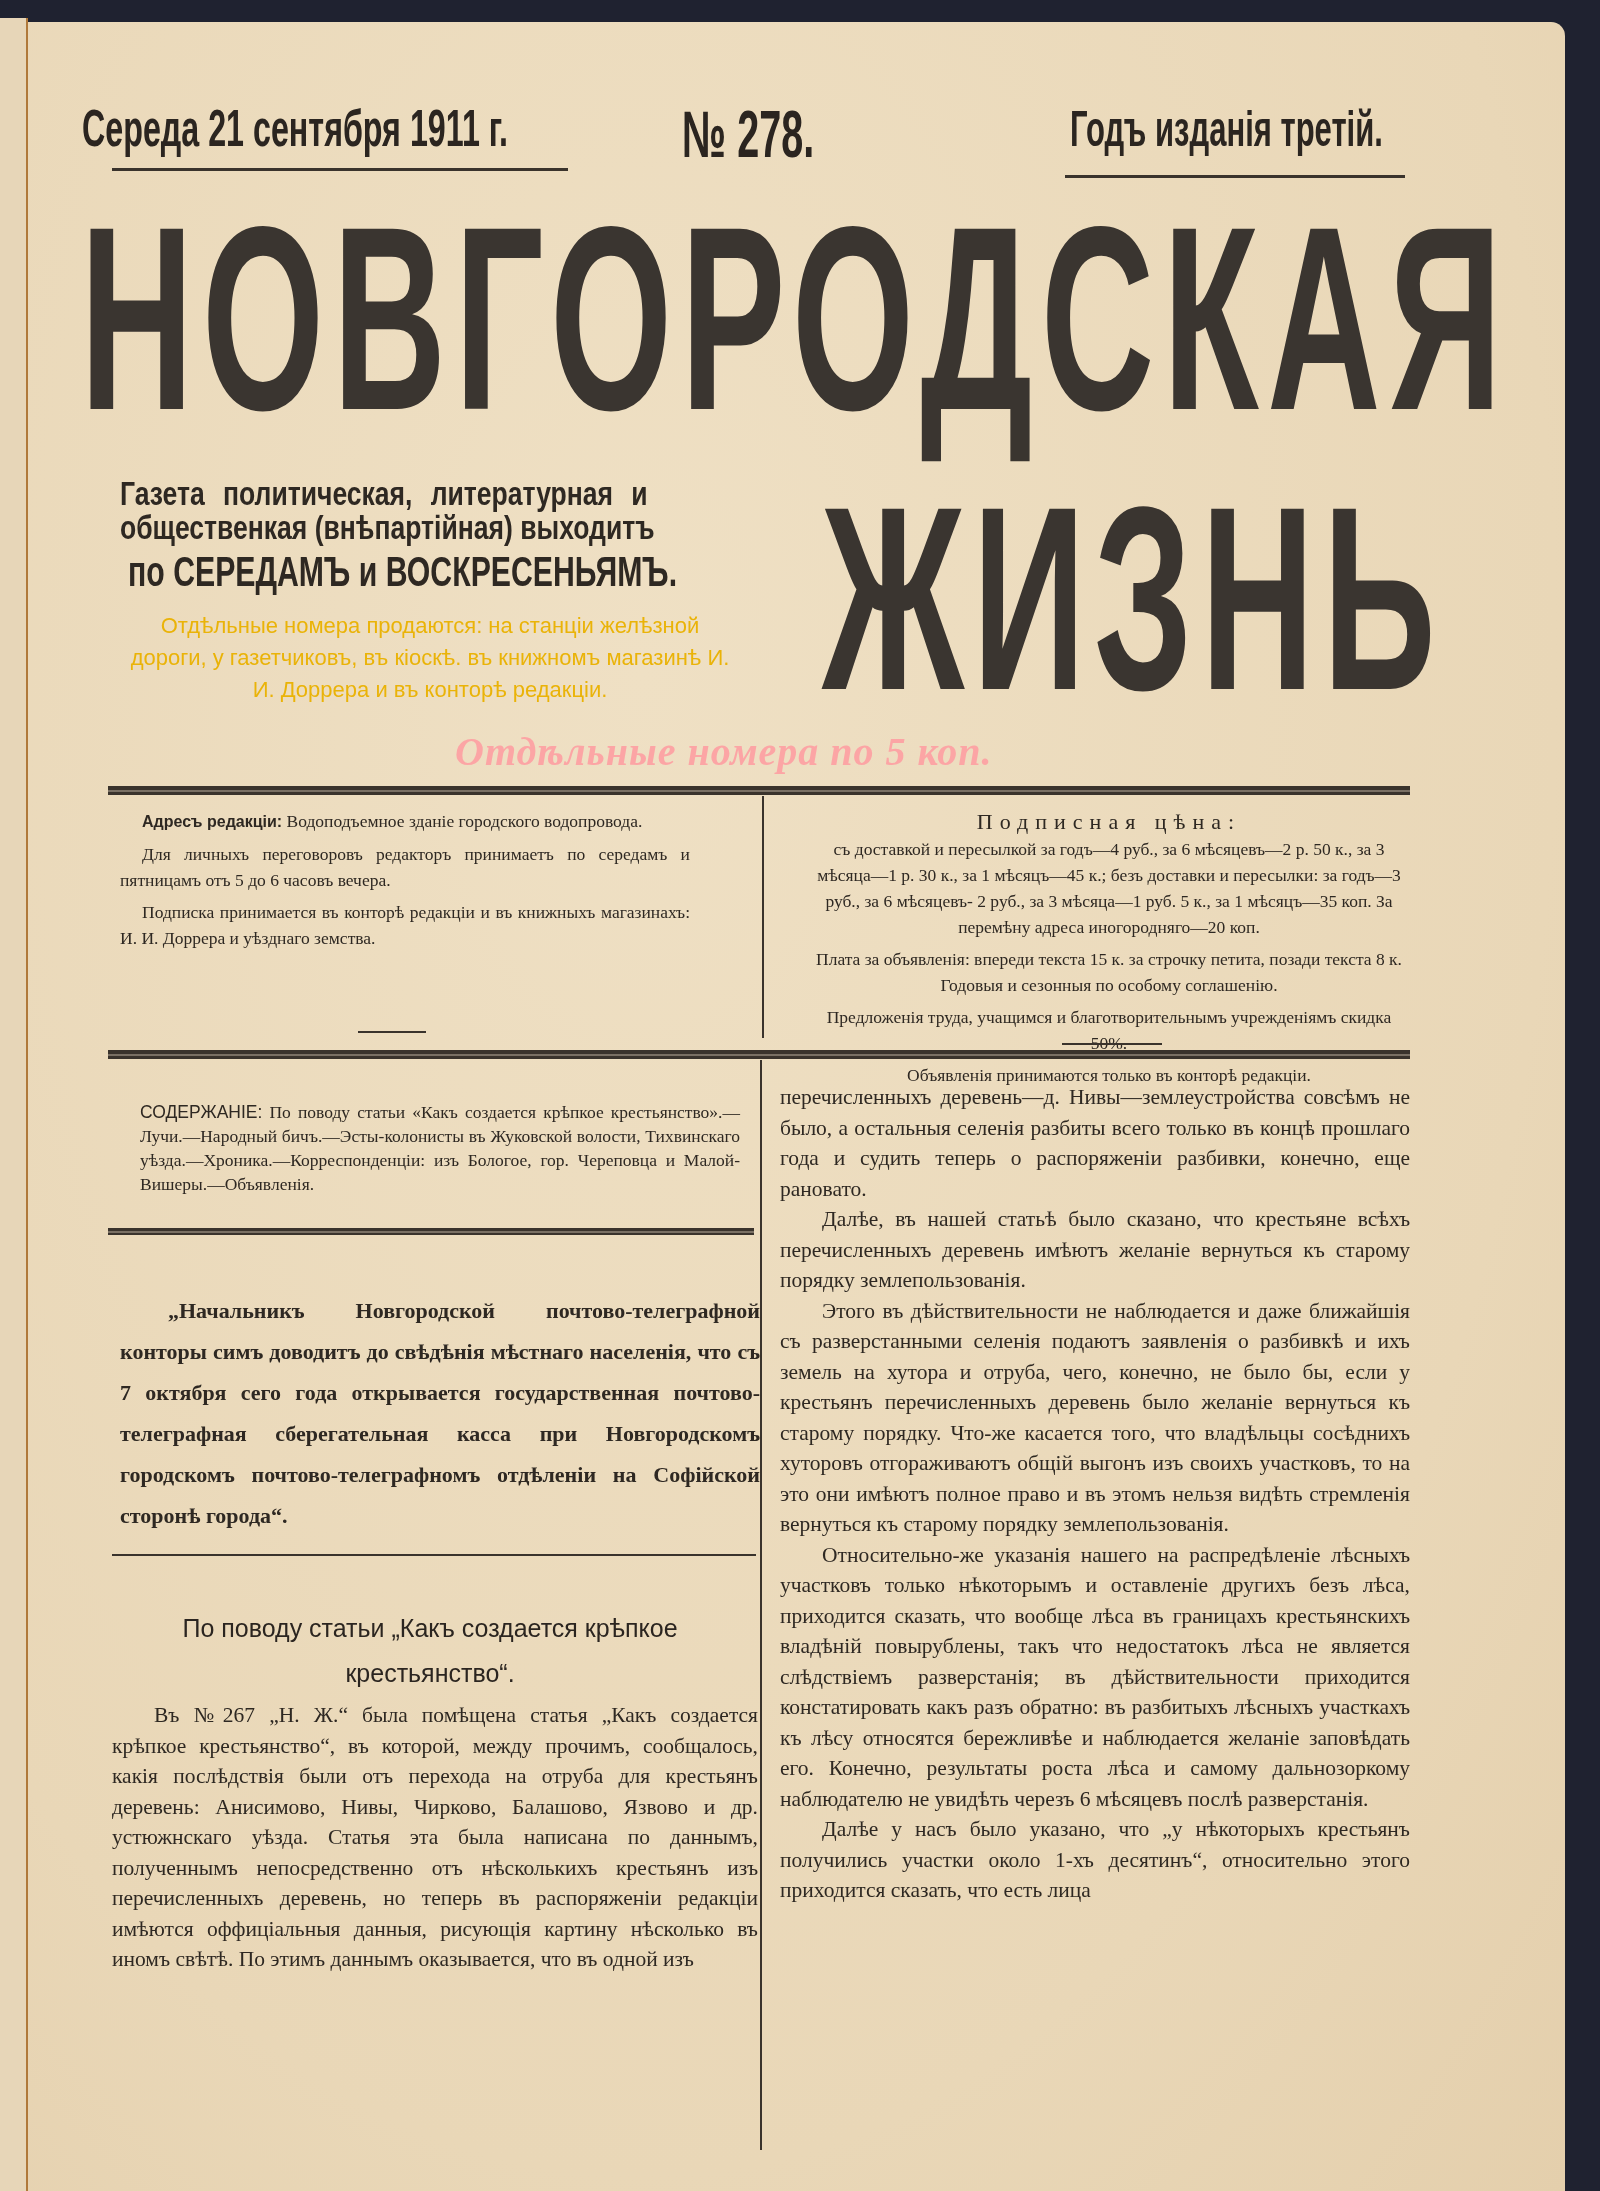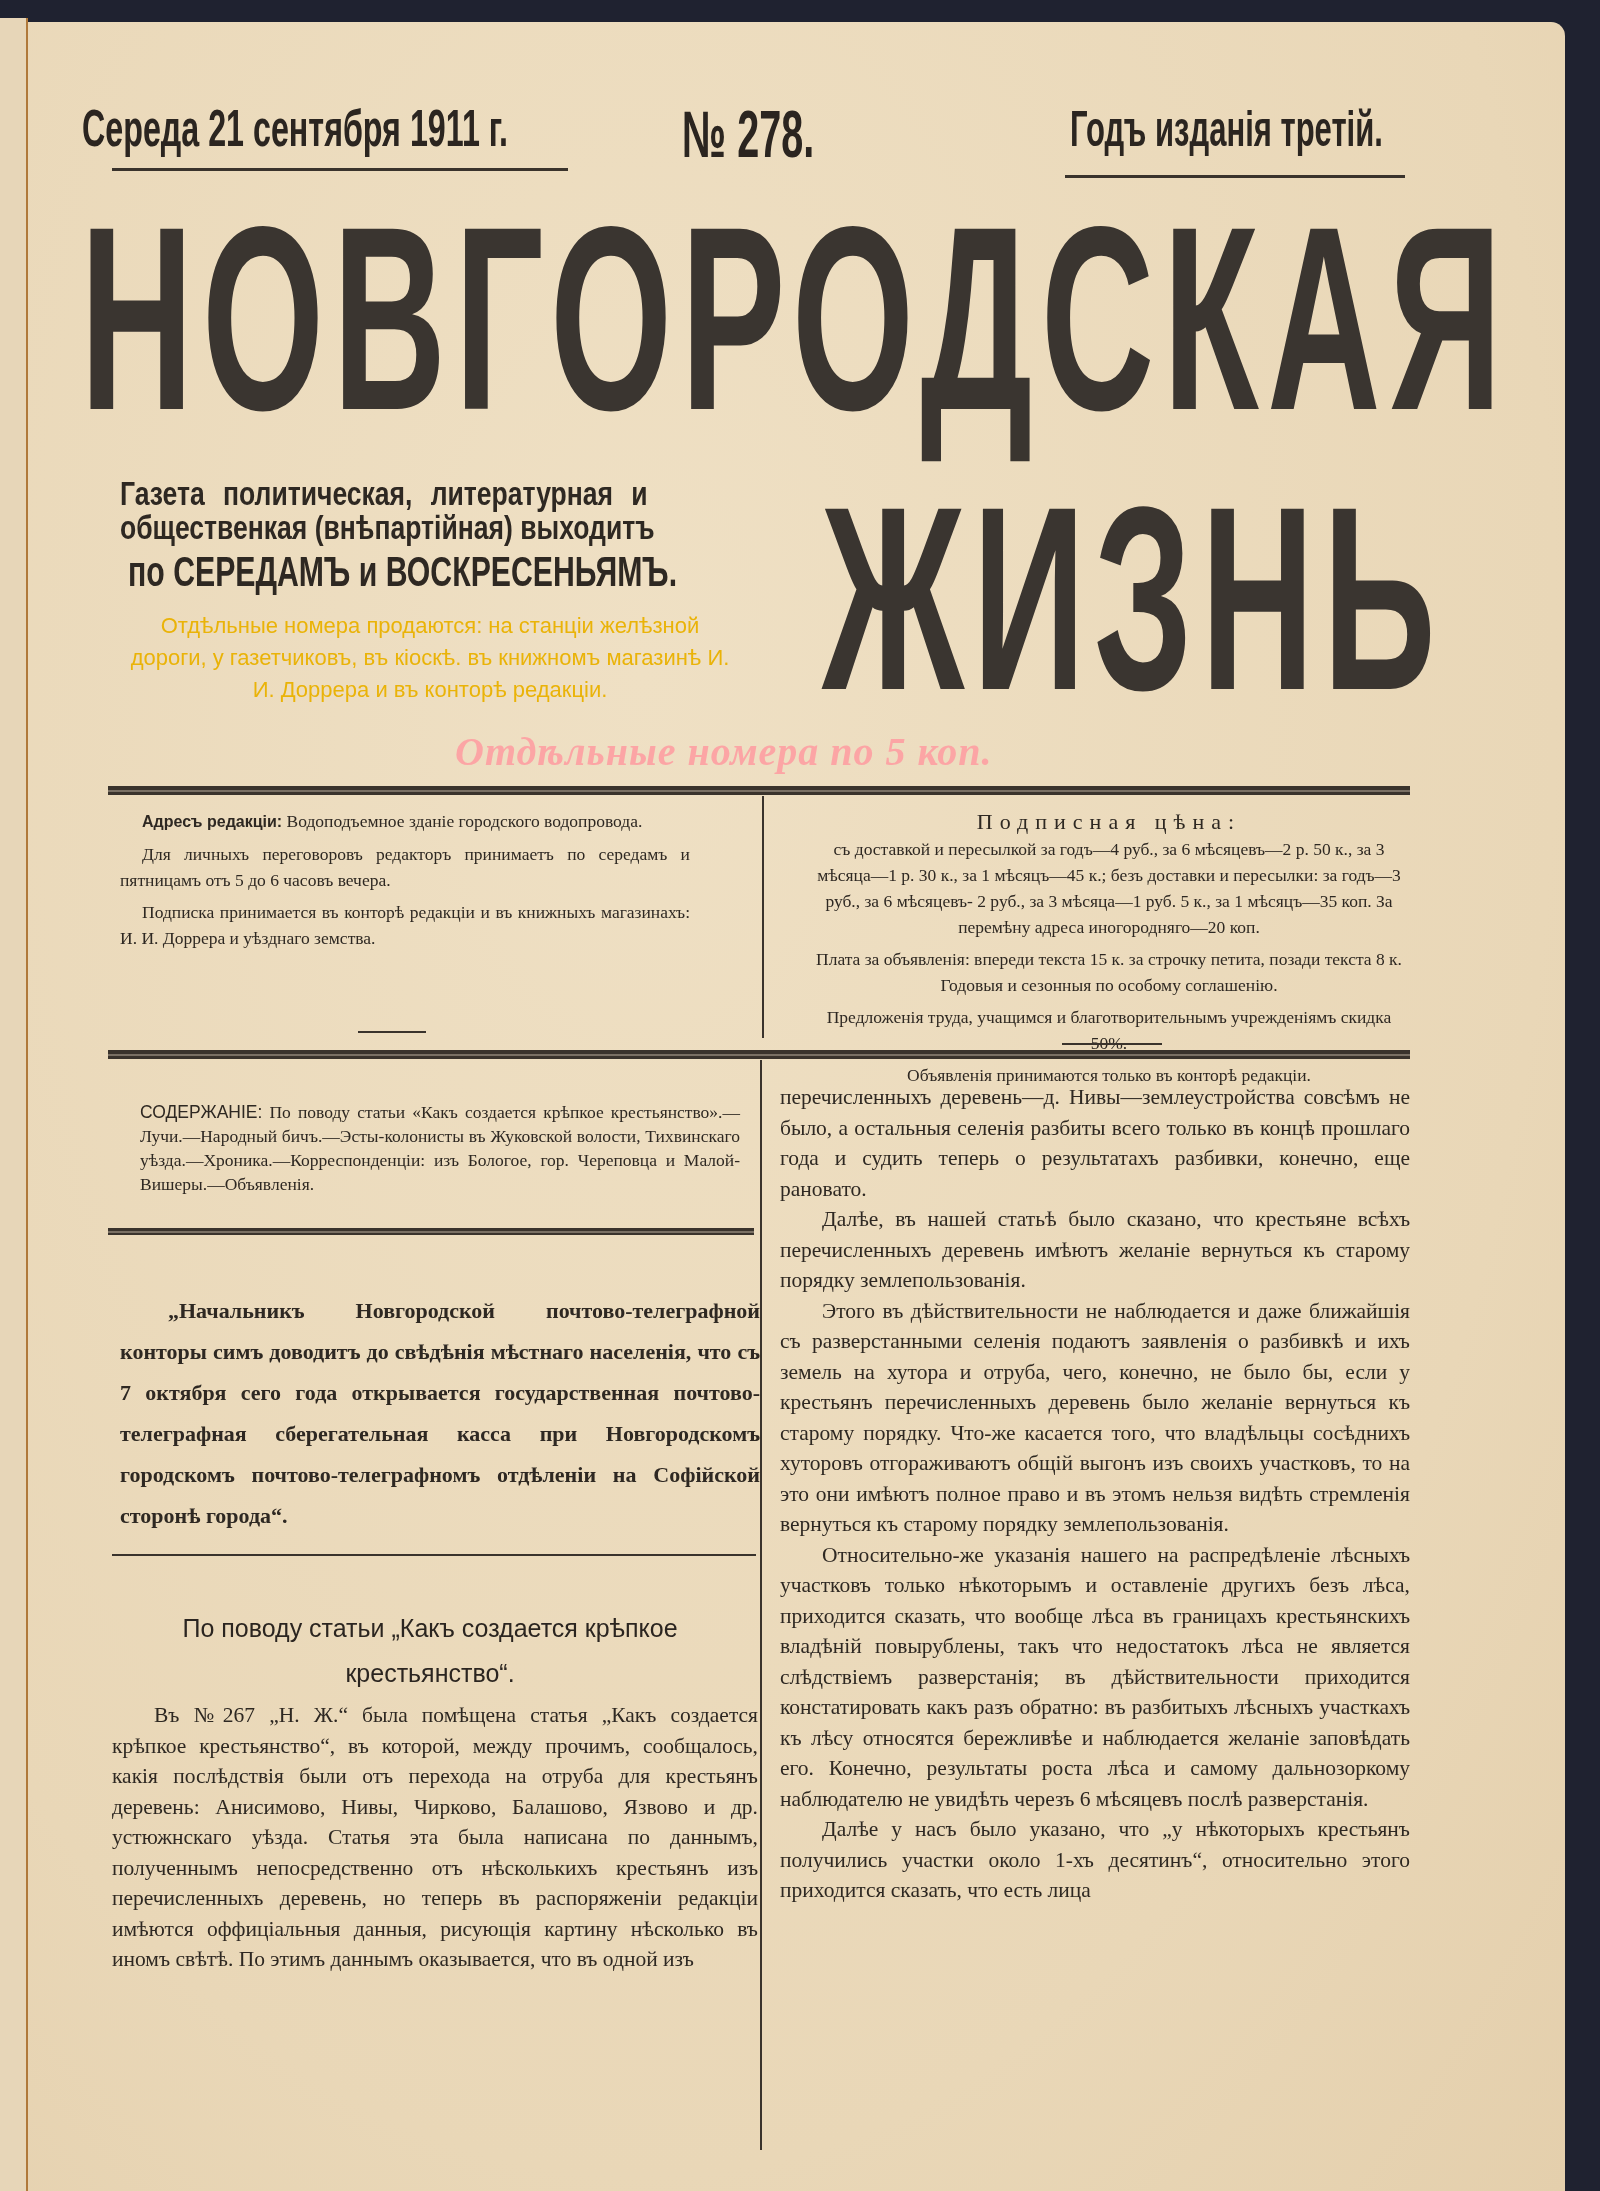--- a/index.html
+++ b/index.html
@@ -119,18 +119,18 @@
 
 <div class="rule" style="left:112px;top:1554px;width:644px;height:2px;"></div>
 
 <div class="abs art-h">По поводу статьи „Какъ создается крѣпкое крестьянство“.</div>
 
 <div class="abs body col col-left">
   <p>Въ №267 „Н. Ж.“ была помѣщена статья „Какъ создается крѣпкое крестьянство“, въ которой, между прочимъ, сообщалось, какія послѣдствія были отъ перехода на отруба для крестьянъ деревень: Анисимово, Нивы, Чирково, Балашово, Язвово и др. устюжнскаго уѣзда. Статья эта была написана по даннымъ, полученнымъ непосредственно отъ нѣсколькихъ крестьянъ изъ перечисленныхъ деревень, но теперь въ распоряженіи редакціи имѣются оффиціальныя данныя, рисующія картину нѣсколько въ иномъ свѣтѣ. По этимъ даннымъ оказывается, что въ одной изъ</p>
 </div>
 
 <div class="abs body col col-right">
-  <p class="cont">перечисленныхъ деревень—д. Нивы—землеустройства совсѣмъ не было, а остальныя селенія разбиты всего только въ концѣ прошлаго года и судить теперь о результатахъ разбивки, конечно, еще рановато.</p>
+  <p class="cont">перечисленныхъ деревень—д. Нивы—землеустройства совсѣмъ не было, а остальныя селенія разбиты всего только въ концѣ прошлаго года и судить теперь о распоряженіи разбивки, конечно, еще рановато.</p>
   <p>Далѣе, въ нашей статьѣ было сказано, что крестьяне всѣхъ перечисленныхъ деревень имѣютъ желаніе вернуться къ старому порядку землепользованія.</p>
   <p>Этого въ дѣйствительности не наблюдается и даже ближайшія съ разверстанными селенія подаютъ заявленія о разбивкѣ и ихъ земель на хутора и отруба, чего, конечно, не было бы, если у крестьянъ перечисленныхъ деревень было желаніе вернуться къ старому порядку. Что-же касается того, что владѣльцы сосѣднихъ хуторовъ отгораживаютъ общій выгонъ изъ своихъ участковъ, то на это они имѣютъ полное право и въ этомъ нельзя видѣть стремленія вернуться къ старому порядку землепользованія.</p>
   <p>Относительно-же указанія нашего на распредѣленіе лѣсныхъ участковъ только нѣкоторымъ и оставленіе другихъ безъ лѣса, приходится сказать, что вообще лѣса въ границахъ крестьянскихъ владѣній повырублены, такъ что недостатокъ лѣса не является слѣдствіемъ разверстанія; въ дѣйствительности приходится констатировать какъ разъ обратно: въ разбитыхъ лѣсныхъ участкахъ къ лѣсу относятся бережливѣе и наблюдается желаніе заповѣдать его. Конечно, результаты роста лѣса и самому дальнозоркому наблюдателю не увидѣть черезъ 6 мѣсяцевъ послѣ разверстанія.</p>
   <p>Далѣе у насъ было указано, что „у нѣкоторыхъ крестьянъ получились участки около 1-хъ десятинъ“, относительно этого приходится сказать, что есть лица</p>
 </div>
 
 </body></html>

